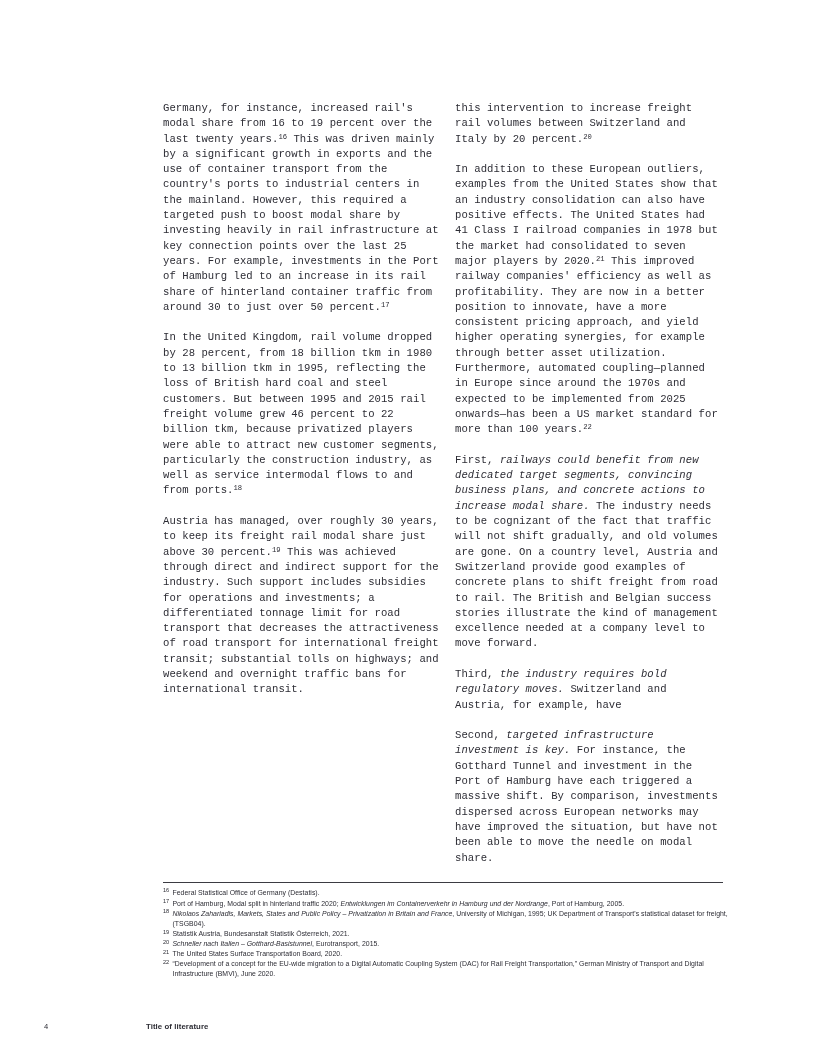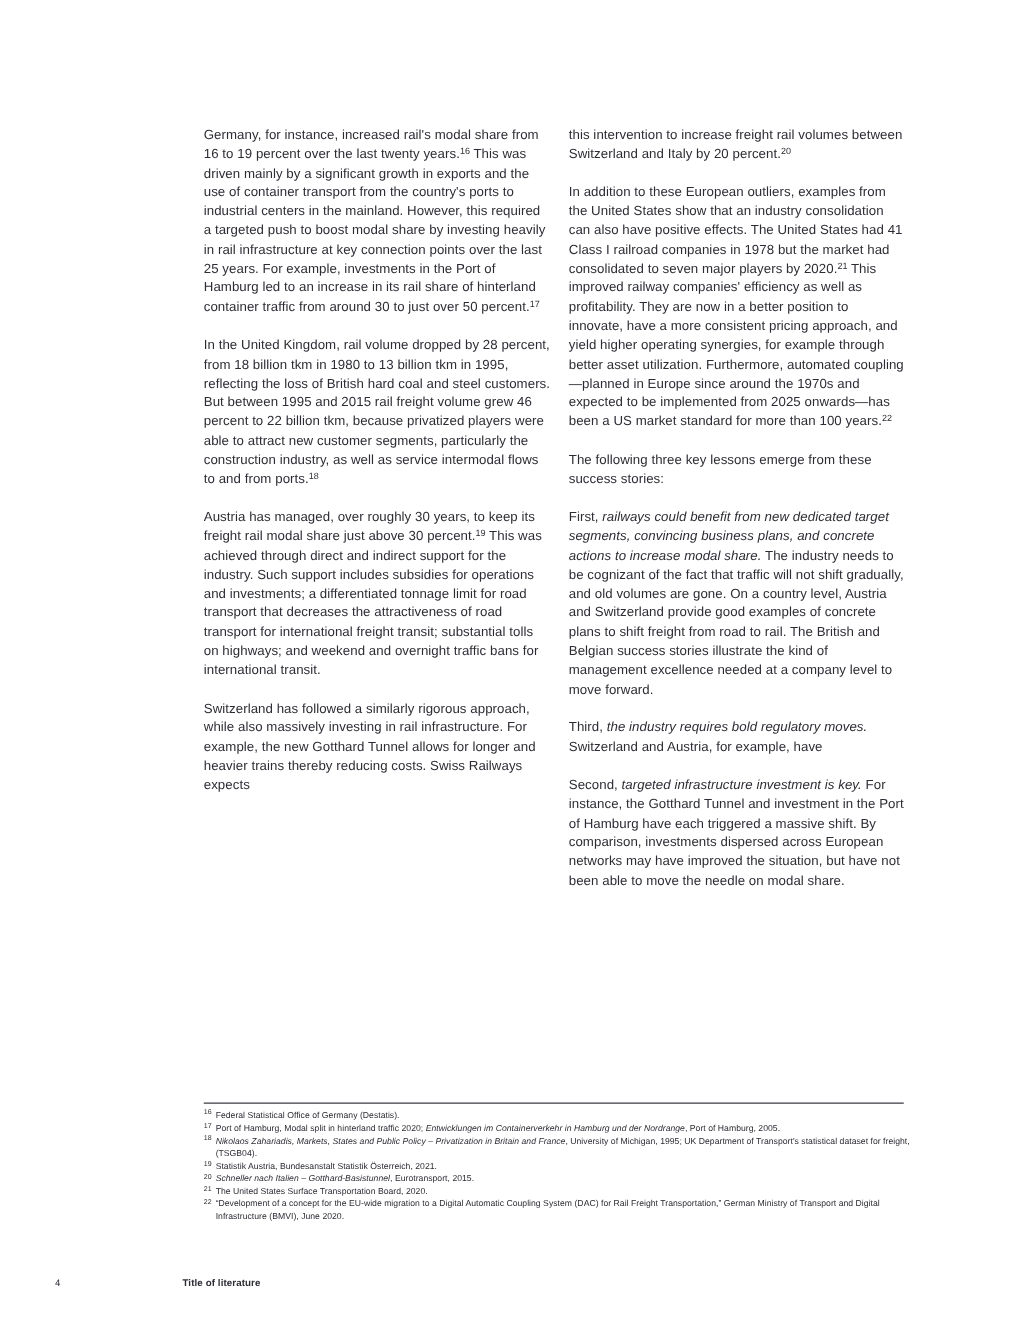--- a/index.html
+++ b/index.html
@@ -29,20 +29,21 @@
     position: absolute;
     left: 163px;
     top: 101px;
     width: 560px;
     height: 770px;
     display: flex;
     justify-content: space-between;
   }
   .col {
     width: 278px;
+    font-family: Liberation Mono, monospace;
   }
   .col.right { width: 268px; }
 
   p.para {
     margin: 0 0 15.3px 0;
     font-size: 10.6px;
     line-height: 15.3px;
     letter-spacing: 0.005em;
     text-align: left;
     color: #2c2c34;
@@ -132,31 +133,29 @@
 
     <div class="col left">
 
       <p class="para"><span>Germany, for instance, increased rail's modal share from 16 to 19 percent over the last twenty years.</span><sup class="fn">16</sup><span> This was driven mainly by a significant growth in exports and the use of container transport from the country's ports to industrial centers in the mainland. However, this required a targeted push to boost modal share by investing heavily in rail infrastructure at key connection points over the last 25 years. For example, investments in the Port of Hamburg led to an increase in its rail share of hinterland container traffic from around 30 to just over 50 percent.</span><sup class="fn">17</sup></p>
 
       <p class="para"><span>In the United Kingdom, rail volume dropped by 28 percent, from 18 billion tkm in 1980 to 13 billion tkm in 1995, reflecting the loss of British hard coal and steel customers. But between 1995 and 2015 rail freight volume grew 46 percent to 22 billion tkm, because privatized players were able to attract new customer segments, particularly the construction industry, as well as service intermodal flows to and from ports.</span><sup class="fn">18</sup></p>
 
 
       <p class="para"><span>Austria has managed, over roughly 30 years, to keep its freight rail modal share just above 30 percent.</span><sup class="fn">19</sup><span> This was achieved through direct and indirect support for the industry. Such support includes subsidies for operations and investments; a differentiated tonnage limit for road transport that decreases the attractiveness of road transport for international freight transit; substantial tolls on highways; and weekend and overnight traffic bans for international transit.</span></p>
 
-      <p class="para"><span>Switzerland has followed a similarly rigorous approach, while also massively investing in rail infrastructure. For example, the new Gotthard Tunnel allows for longer and heavier trains thereby reducing costs. Swiss Railways expects</span></p>
 
     </div>
 
     <div class="col right">
 
       <p class="para"><span>this intervention to increase freight rail volumes between Switzerland and Italy by 20 percent.</span><sup class="fn">20</sup></p>
 
       <p class="para"><span>In addition to these European outliers, examples from the United States show that an industry consolidation can also have positive effects. The United States had 41 Class I railroad companies in 1978 but the market had consolidated to seven major players by 2020.</span><sup class="fn">21</sup><span>  This improved railway companies' efficiency as well as profitability. They are now in a better position to innovate, have a more consistent pricing approach, and yield higher operating synergies, for example through better asset utilization. Furthermore, automated coupling—planned in Europe since around the 1970s and expected to be implemented from 2025 onwards—has been a US market standard for more than 100 years.</span><sup class="fn">22</sup></p>
 
-      <p class="para"><span>The following three key lessons emerge from these success stories:</span></p>
 
       <p class="para"><span>First, </span><em class="it">railways could benefit from new dedicated target segments, convincing business plans, and concrete actions to increase modal share.</em><span> The industry needs to be cognizant of the fact that traffic will not shift gradually, and old volumes are gone. On a country level, Austria and Switzerland provide good examples of concrete plans to shift freight from road to rail. The British and Belgian success stories illustrate the kind of management excellence needed at a company level to move forward.</span></p>
 
       <p class="para"><span>Third, </span><em class="it">the industry requires bold regulatory moves.</em><span> Switzerland and Austria, for example, have</span></p>
 
       <p class="para"><span>Second, </span><em class="it">targeted infrastructure investment is key.</em><span> For instance, the Gotthard Tunnel and investment in the Port of Hamburg have each triggered a massive shift. By comparison,  investments dispersed across European networks may have improved the situation, but have not been able to move the needle on modal share.</span></p>
 
     </div>
   </div>
 

